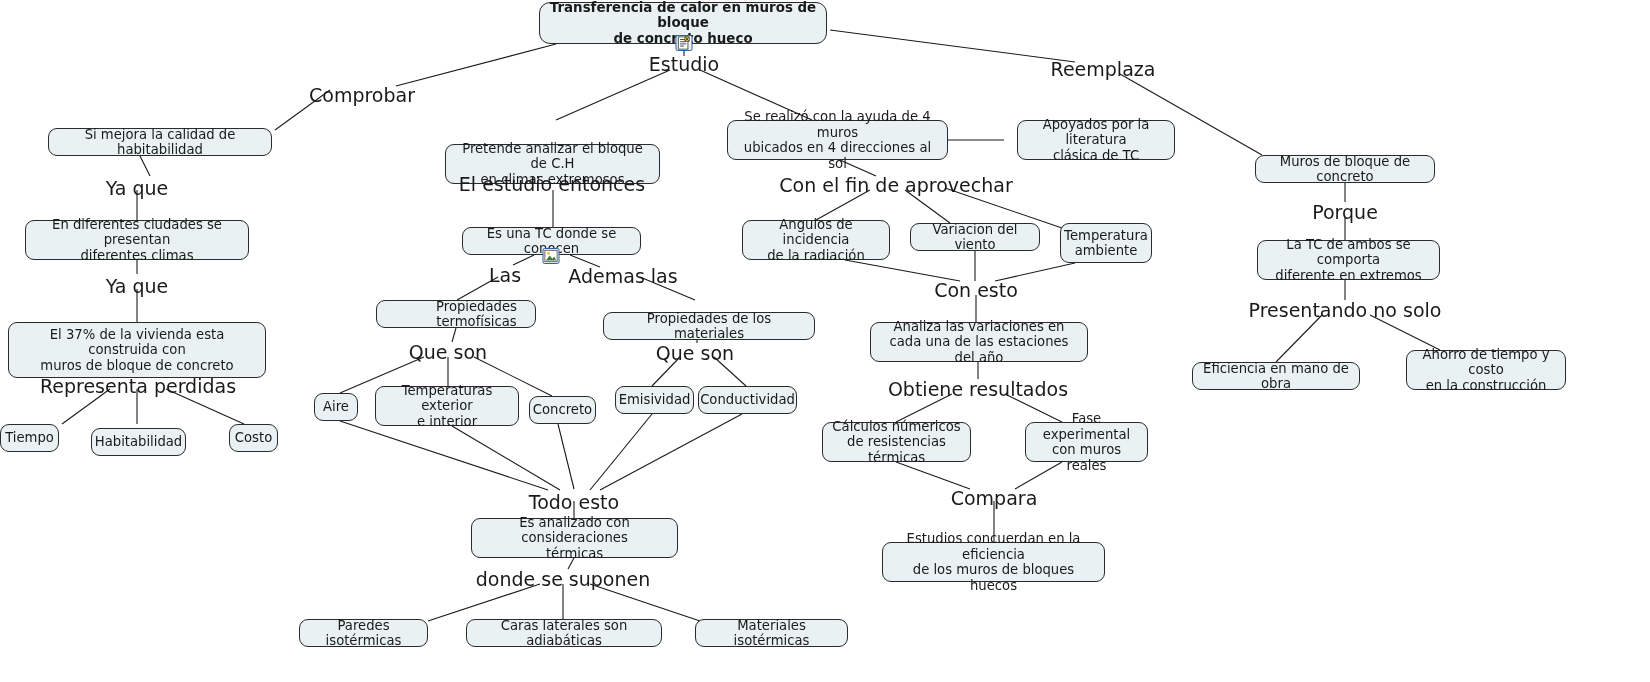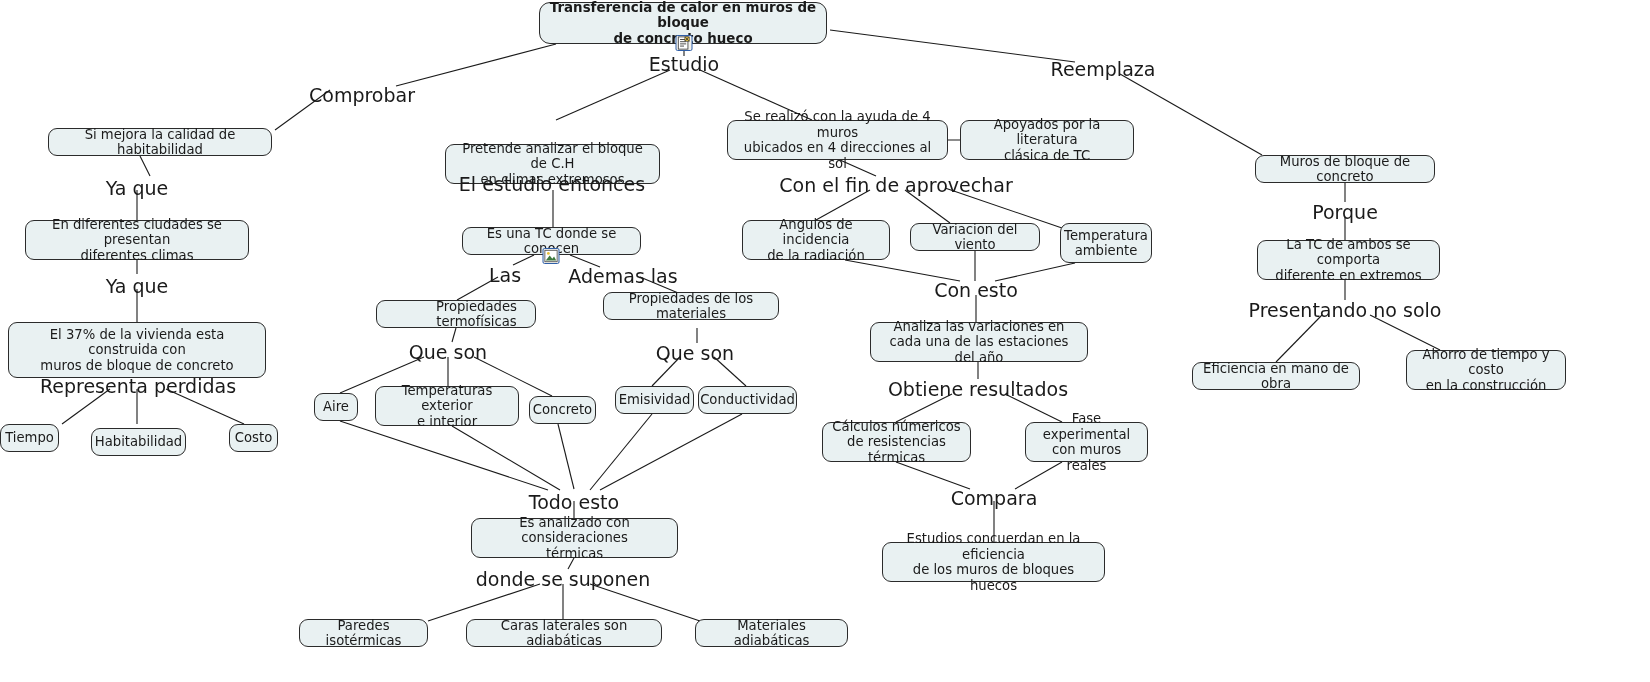--- a/index.html
+++ b/index.html
@@ -172,35 +172,35 @@
 diferentes climas</div>
       <div class="node" style="left: 8px; top: 322px; width: 258px; height: 56px;">El 37% de la vivienda esta construida con
 muros de bloque de concreto</div>
       <div class="node" style="left: 0px; top: 424px; width: 59px; height: 28px;">Tiempo</div>
       <div class="node" style="left: 91px; top: 428px; width: 95px; height: 28px;">Habitabilidad</div>
       <div class="node" style="left: 229px; top: 424px; width: 49px; height: 28px;">Costo</div>
       <div class="node" style="left: 445px; top: 120px; width: 215px; height: 40px; margin-top: 24px;">Pretende analizar el bloque de C.H
 en climas extremosos</div>
       <div class="node" style="left: 462px; top: 227px; width: 179px; height: 28px;">Es una TC donde se conocen</div>
       <div class="node" style="left: 376px; top: 300px; width: 160px; height: 28px; padding-left: 48px;">Propiedades termofísicas</div>
-      <div class="node" style="left: 603px; top: 292px; width: 176px; height: 28px;">Propiedades de los materiales</div>
+      <div class="node" style="left: 603px; top: 312px; width: 212px; height: 28px;">Propiedades de los materiales</div>
       <div class="node" style="left: 314px; top: 393px; width: 44px; height: 28px;">Aire</div>
       <div class="node" style="left: 375px; top: 386px; width: 144px; height: 40px;">Temperaturas exterior
 e interior</div>
       <div class="node" style="left: 529px; top: 396px; width: 67px; height: 28px;">Concreto</div>
       <div class="node" style="left: 615px; top: 386px; width: 79px; height: 28px;">Emisividad</div>
       <div class="node" style="left: 698px; top: 386px; width: 99px; height: 28px;">Conductividad</div>
       <div class="node" style="left: 471px; top: 518px; width: 207px; height: 40px;">Es analizado con consideraciones
 térmicas</div>
       <div class="node" style="left: 299px; top: 619px; width: 129px; height: 28px;">Paredes isotérmicas</div>
       <div class="node" style="left: 466px; top: 619px; width: 196px; height: 28px;">Caras laterales son adiabáticas</div>
-      <div class="node" style="left: 695px; top: 619px; width: 153px; height: 28px;">Materiales adiabáticas</div>
+      <div class="node" style="left: 695px; top: 619px; width: 153px; height: 28px;">Materiales isotérmicas</div>
       <div class="node" style="left: 727px; top: 120px; width: 221px; height: 40px;">Se realizó con la ayuda de 4 muros
 ubicados en 4 direcciones al sol</div>
-      <div class="node" style="left: 960px; top: 120px; width: 174px; height: 40px; text-align: center;">Apoyados por la literatura
+      <div class="node" style="left: 1017px; top: 120px; width: 158px; height: 40px; text-align: center;">Apoyados por la literatura
 clásica de TC</div>
       <div class="node" style="left: 742px; top: 220px; width: 148px; height: 40px;">Angulos de incidencia
 de la radiación</div>
       <div class="node" style="left: 910px; top: 223px; width: 130px; height: 28px;">Variacion del viento</div>
       <div class="node" style="left: 1060px; top: 223px; width: 92px; height: 40px;">Temperatura
 ambiente</div>
       <div class="node" style="left: 870px; top: 322px; width: 218px; height: 40px;">Analiza las variaciones en
 cada una de las estaciones del año</div>
       <div class="node" style="left: 822px; top: 422px; width: 149px; height: 40px;">Cálculos númericos
 de resistencias térmicas</div>

